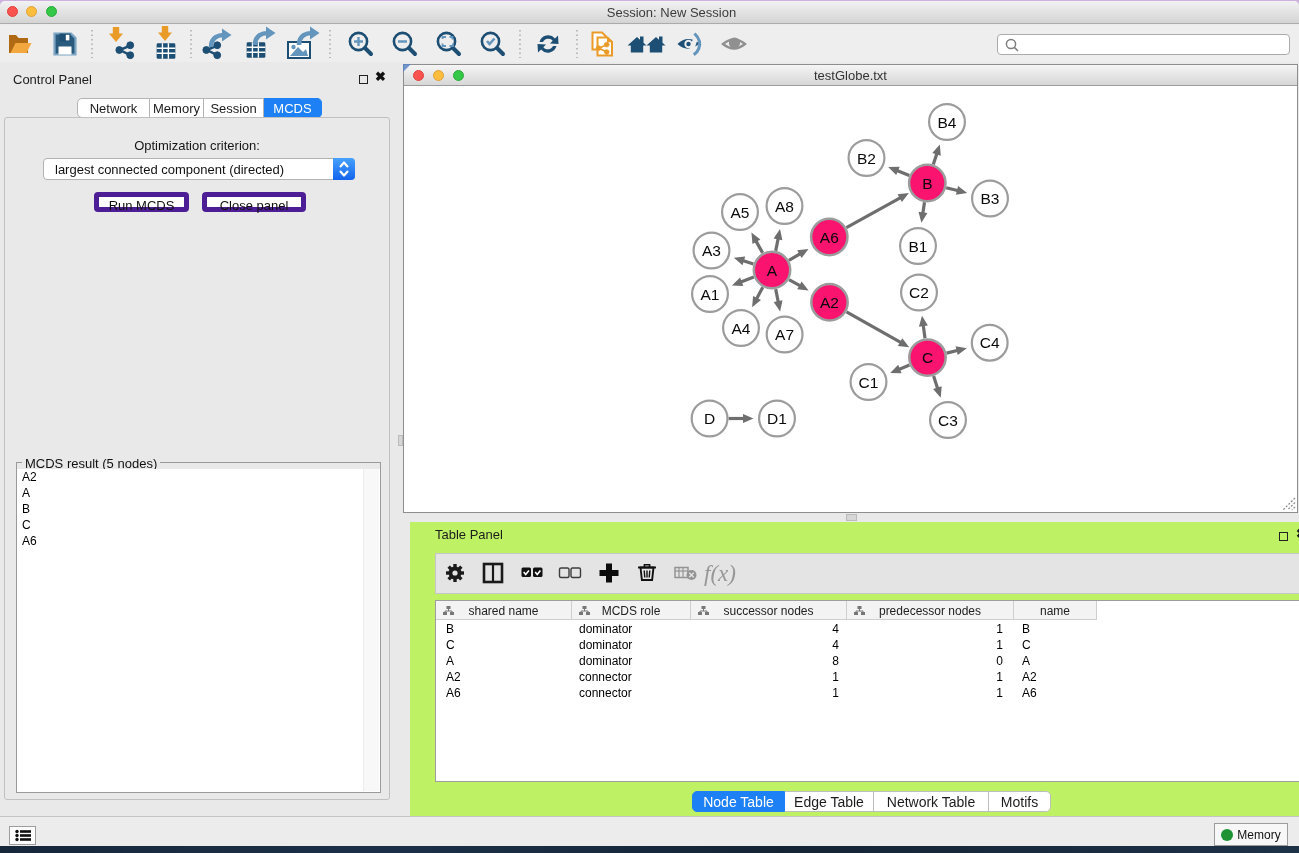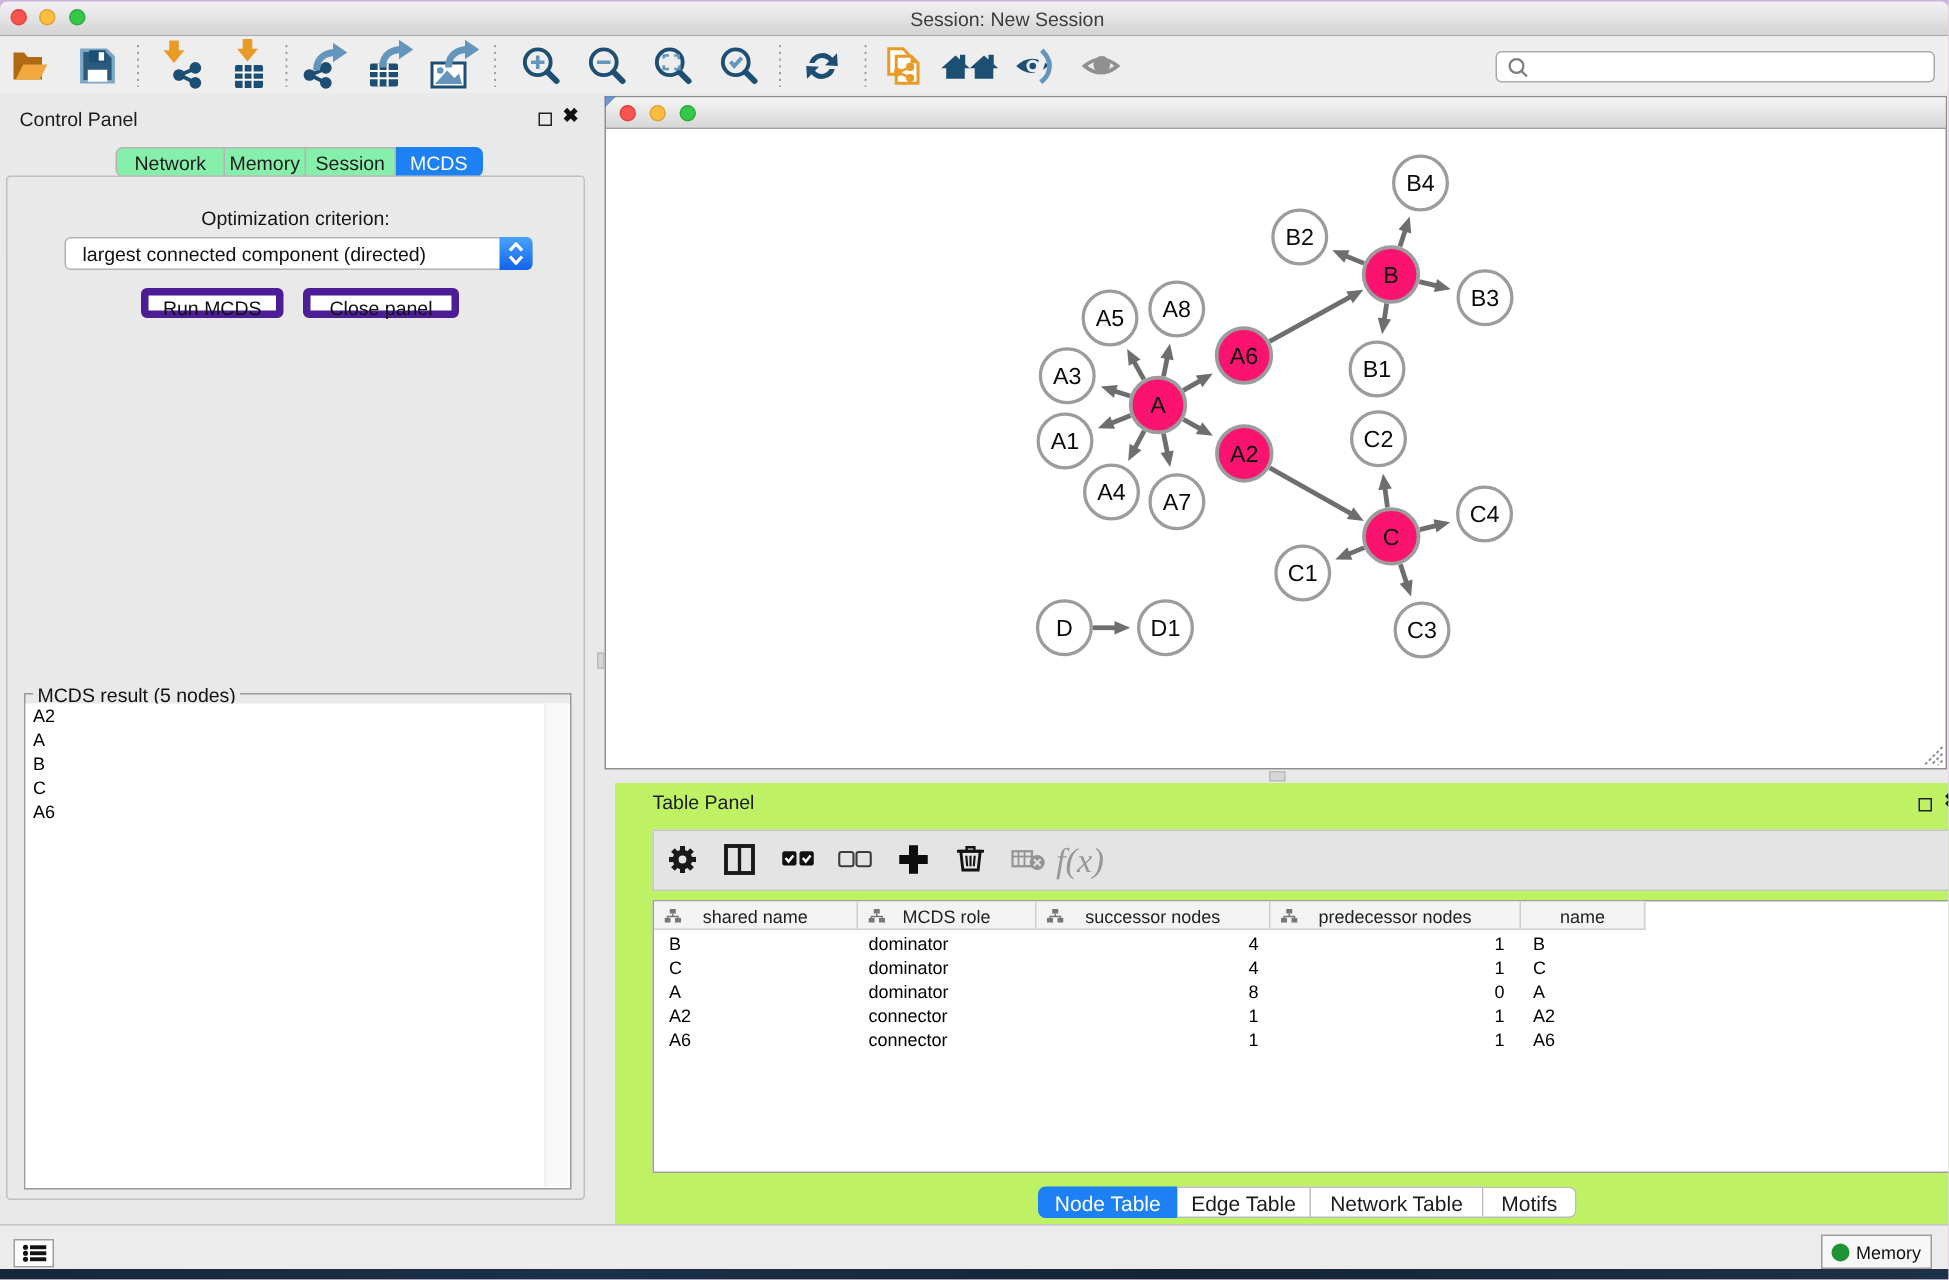--- a/index.html
+++ b/index.html
@@ -32,21 +32,21 @@
 #sb-mem { position:absolute; left:1214px; top:6px; width:74px; height:23px; background:#f7f7f7;
   border:1px solid #9c9c9c; font-size:12px; color:#111;
   display:flex; align-items:center; justify-content:center; gap:4px; }
 #sb-mem .dot { width:12px; height:12px; border-radius:50%; background:#1d9334; }
 
 #cpanel { position:absolute; left:0; top:0; width:390px; height:754px; background:#e9e9e9; }
 #cpanel .hdr { position:absolute; left:13px; top:10px; font-size:13px; color:#1c1c1c; }
 #cp-max { position:absolute; left:359px; top:13px; width:9px; height:9px; border:1.5px solid #222; }
 #cp-close { position:absolute; left:375px; top:7px; font-size:13px; font-weight:bold; color:#111; }
 #cp-tabs { position:absolute; left:77px; top:36px; height:20px; display:flex; font-size:13px; }
-.cptab { border:1px solid #b4b4b4; border-left:none; background:#86efac; color:#1c1c1c;
+.cptab { border:1px solid #b4b4b4; border-left:none; background:#ffffff; color:#1c1c1c;
   display:flex; align-items:center; justify-content:center; }
 .cptab.first { border-left:1px solid #b4b4b4; border-radius:5px 0 0 5px; }
 .cptab.sel { background:#1d80f5; color:#fff; border-color:#1d80f5; border-radius:0 5px 5px 0; }
 #cp-body { position:absolute; left:4px; top:55px; width:386px; height:683px;
   border:1px solid #c0c0c0; border-radius:3px; background:#e9e9e9; }
 #opt-label { position:absolute; left:0; width:100%; top:20px; text-align:center;
   font-size:13px; color:#151515; }
 #opt-select { position:absolute; left:38px; top:40px; width:312px; height:22px;
   background:#fff; border:1px solid #b2b2b2; border-radius:4px; font-size:13px; color:#111; }
 #opt-select .txt { position:absolute; left:11px; top:3px; }
@@ -293,20 +293,21 @@
       </div>
     </div>
     <div id="netwin">
         <svg width="8" height="8" style="position:absolute;left:-1px;top:-1px;z-index:5;">
           <path d="M0 0 L8 0 L0 8 Z" fill="#5b84c4" opacity="0.85"></path>
         </svg>
       <div class="tbar">
         <div class="tl2" style="left:9px;background:#fb5450;border:1px solid #e1403c;"></div>
         <div class="tl2" style="left:29px;background:#fdbd3e;border:1px solid #e0a135;"></div>
         <div class="tl2" style="left:49px;background:#34c748;border:1px solid #2bab38;"></div>
+        <div class="t">testGlobe.txt</div>
       </div>
       <svg width="14" height="14" style="position:absolute;right:1px;bottom:1px;">
           <g stroke="#8e8e8e" stroke-width="1.3" stroke-dasharray="2,1.6">
             <line x1="13" y1="1" x2="1" y2="13"></line>
             <line x1="13" y1="5.5" x2="5.5" y2="13"></line>
             <line x1="13" y1="10" x2="10" y2="13"></line>
           </g>
         </svg>
         <div id="graph">
           <svg width="893" height="426" viewBox="0 0 893 426" style="position:absolute;left:0;top:22px;">

